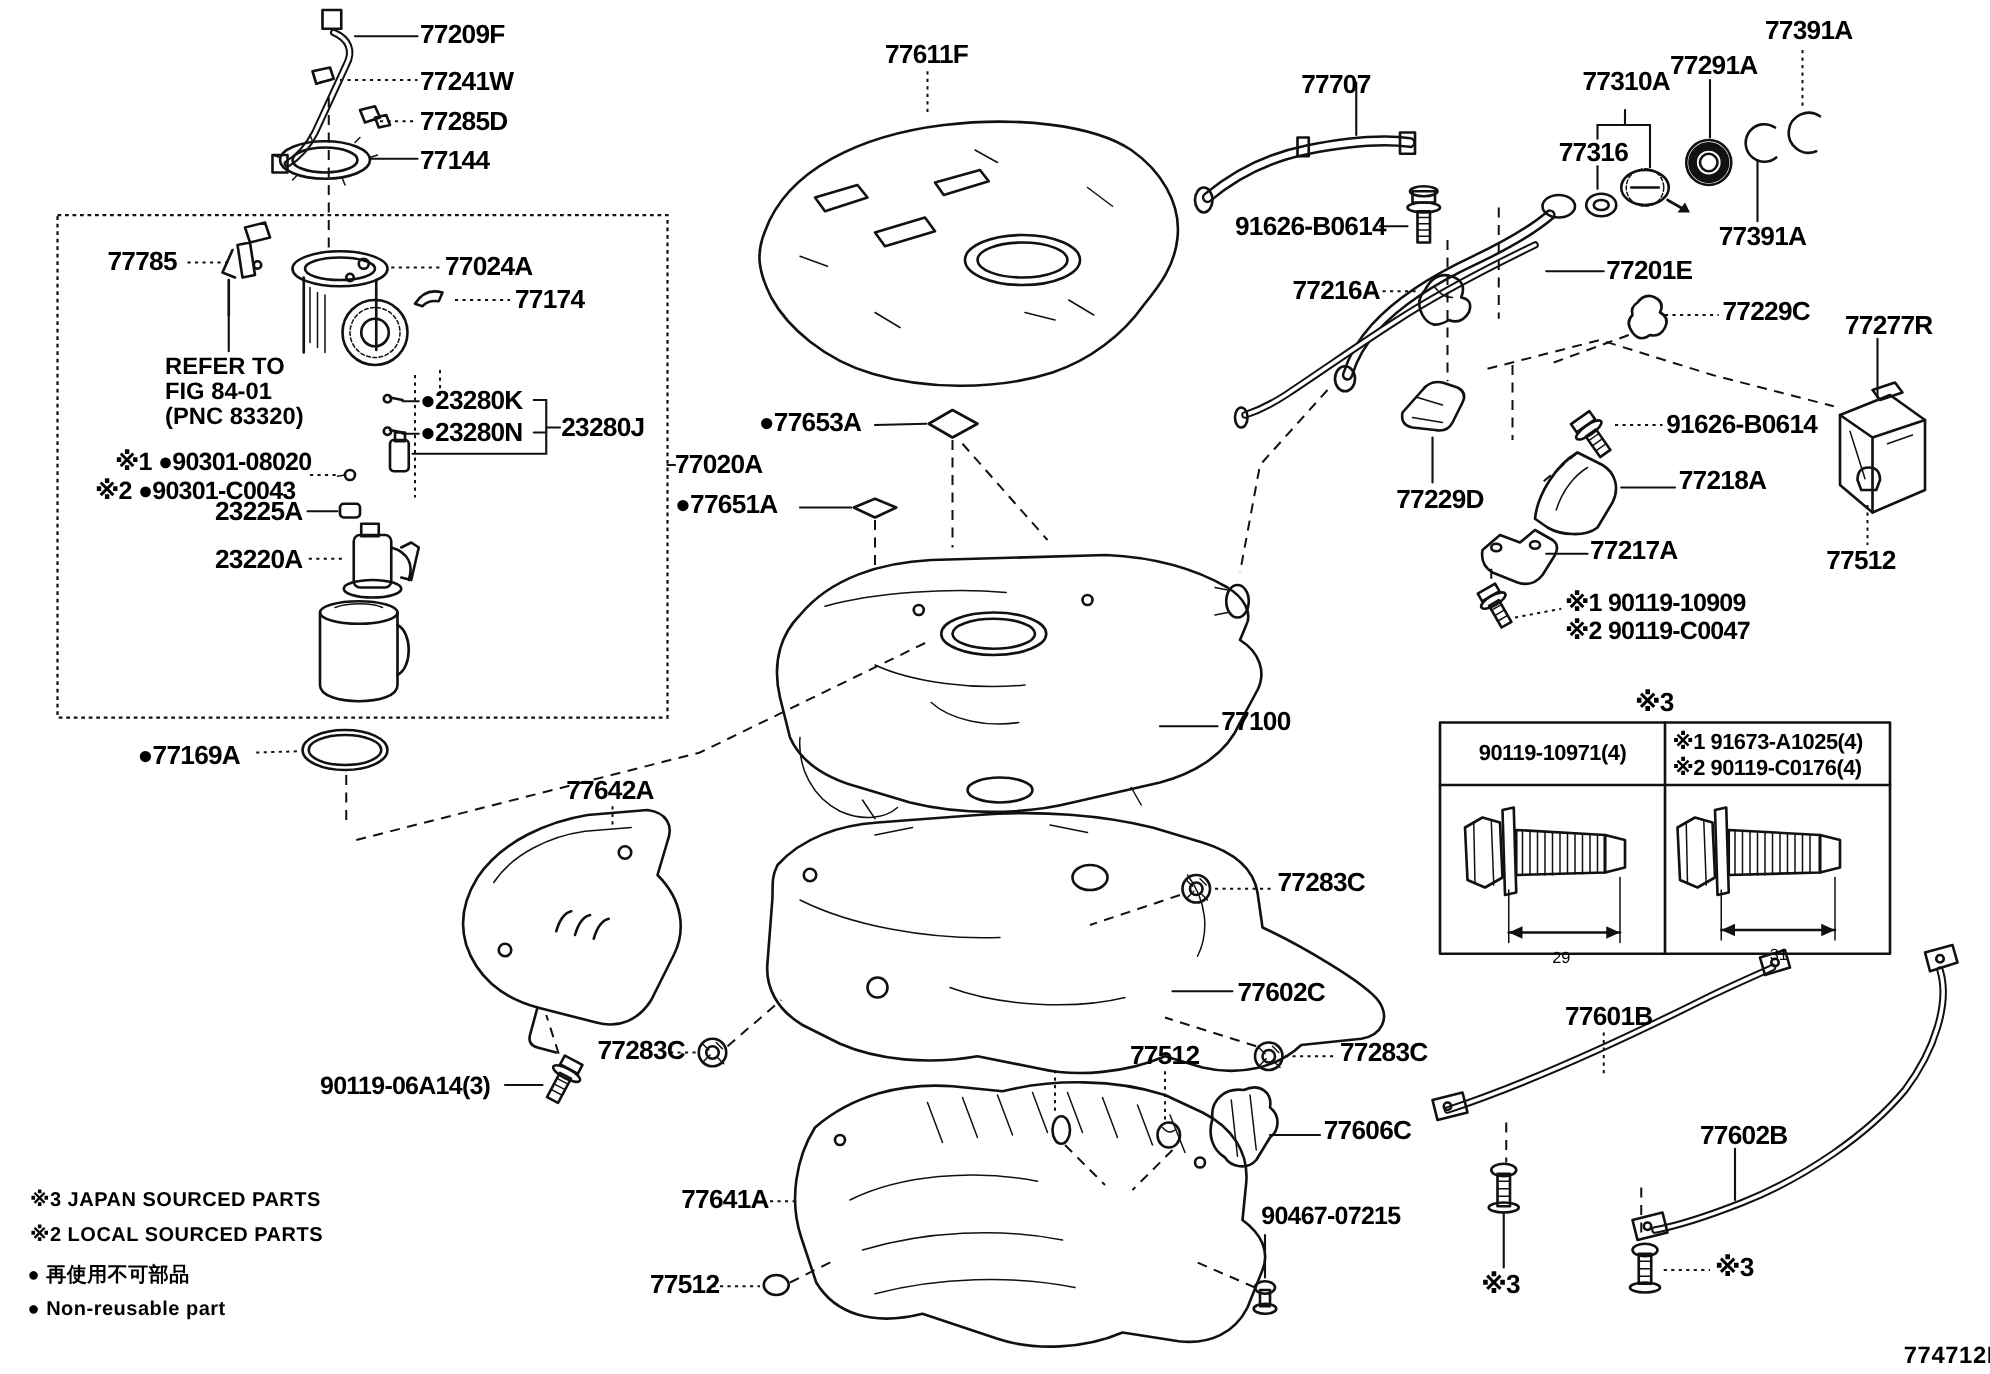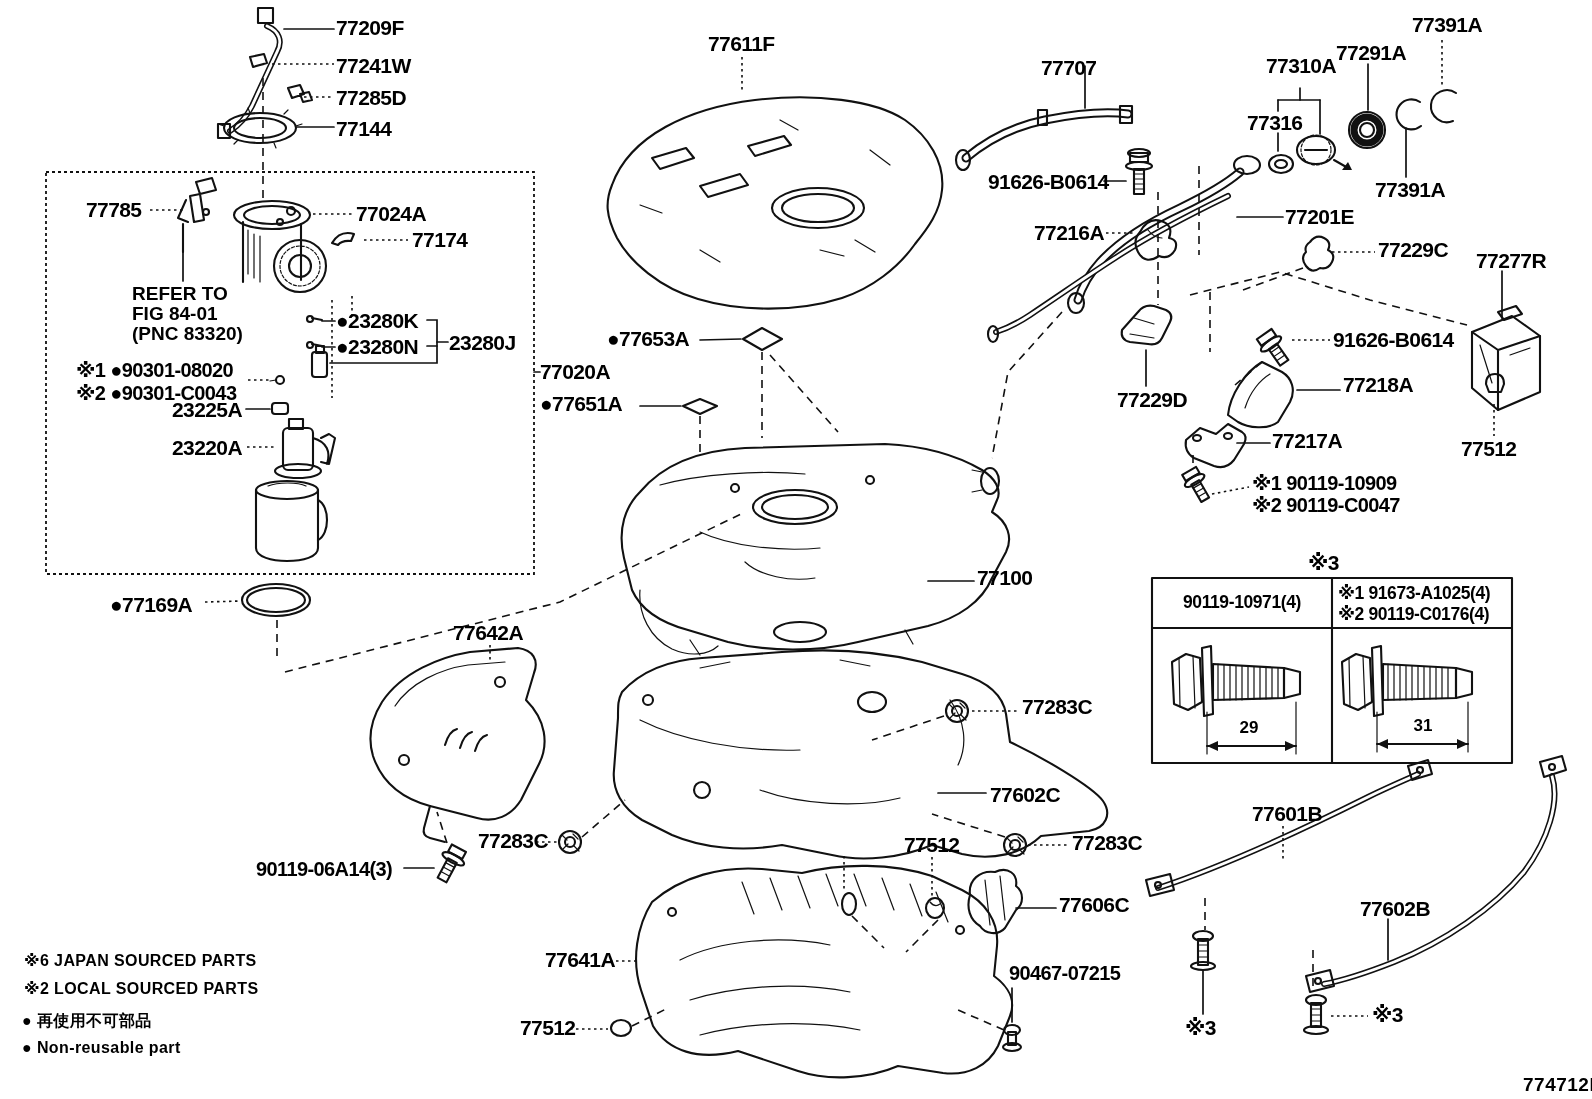--- a/index.html
+++ b/index.html
@@ -5,21 +5,21 @@
   html,body{margin:0;padding:0;background:#fff;}
   #stage{position:relative;width:1592px;height:1099px;background:#ffffff;overflow:hidden;
          font-family:"Liberation Sans","DejaVu Sans",sans-serif;color:#000;}
   #linework{position:absolute;left:0;top:0;width:1592px;height:1099px;}
   .pl{position:absolute;font-weight:bold;font-size:21px;letter-spacing:-0.6px;line-height:1;white-space:nowrap;}
   .pl.sm{font-size:20px;}
   .refblk{font-size:19px;letter-spacing:0;}
   .legend{position:absolute;font-weight:bold;font-size:16px;letter-spacing:0.4px;line-height:1;white-space:nowrap;}
   .tblhdr{position:absolute;font-weight:bold;font-size:17.5px;letter-spacing:-0.4px;line-height:1.18;white-space:nowrap;}
   .ctr{text-align:center;}
-  .dim{position:absolute;font-weight:bold;font-size:17px;line-height:1;}
+  .dim{position:absolute;font-weight:normal;font-size:13px;line-height:1;margin-top:40px;}
   .code{position:absolute;font-weight:bold;font-size:19px;letter-spacing:0.5px;margin-left:23px;}
   
   .ln{stroke:#111;stroke-width:1.7;fill:none;stroke-linecap:round;}
   .pt{stroke:#111;stroke-width:2.1;fill:none;stroke-linecap:round;stroke-linejoin:round;}
   .thin{stroke:#111;stroke-width:1.2;fill:none;stroke-linecap:round;}
   .dash{stroke:#111;stroke-width:1.6;fill:none;stroke-dasharray:8 6;}
   .dot{stroke:#111;stroke-width:1.6;fill:none;stroke-dasharray:2.5 3.5;}
   .boxdash{stroke:#111;stroke-width:1.8;fill:none;stroke-dasharray:3 3;}
   .tubeO{stroke:#111;stroke-width:9;fill:none;stroke-linecap:round;}
   .tubeI{stroke:#fff;stroke-width:5;fill:none;stroke-linecap:round;}
@@ -426,21 +426,21 @@
   <div class="pl" style="left:336px;top:118px">77144</div>
   <div class="pl" style="left:86px;top:199px">77785</div>
   <div class="pl" style="left:356px;top:203px">77024A</div>
   <div class="pl" style="left:412px;top:229px">77174</div>
   <div class="pl refblk" style="left:132px;top:284px">REFER TO</div>
   <div class="pl refblk" style="left:132px;top:304px">FIG 84-01</div>
   <div class="pl refblk" style="left:132px;top:324px">(PNC 83320)</div>
   <div class="pl" style="left:336px;top:310px">●23280K</div>
   <div class="pl" style="left:336px;top:336px">●23280N</div>
   <div class="pl" style="left:449px;top:332px">23280J</div>
-  <div class="pl sm" style="left:76px;top:360px">※1 ●90301-08020</div>
+  <div class="pl sm" style="left:92px;top:360px">※1 ●90301-08020</div>
   <div class="pl sm" style="left:76px;top:383px">※2 ●90301-C0043</div>
   <div class="pl" style="left:172px;top:399px">23225A</div>
   <div class="pl" style="left:172px;top:437px">23220A</div>
   <div class="pl" style="left:110px;top:594px">●77169A</div>
   <div class="pl" style="left:453px;top:622px">77642A</div>
   <div class="pl" style="left:708px;top:33px">77611F</div>
   <div class="pl" style="left:607px;top:328px">●77653A</div>
   <div class="pl" style="left:540px;top:361px">77020A</div>
   <div class="pl" style="left:540px;top:393px">●77651A</div>
   <div class="pl" style="left:1041px;top:57px">77707</div>
@@ -477,20 +477,20 @@
   <div class="pl" style="left:1185px;top:1017px">※3</div>
   <div class="pl" style="left:1372px;top:1004px">※3</div>
 
   <div class="pl" style="left:1308px;top:552px">※3</div>
   <div class="tblhdr ctr" style="left:1158px;top:592px;width:168px">90119-10971(4)</div>
   <div class="tblhdr" style="left:1338px;top:583px">※1 91673-A1025(4)</div>
   <div class="tblhdr" style="left:1338px;top:604px">※2 90119-C0176(4)</div>
   <div class="dim ctr" style="left:1232px;top:719px;width:34px">29</div>
   <div class="dim ctr" style="left:1406px;top:717px;width:34px">31</div>
 
-  <div class="legend" style="left:24px;top:953px">※6 JAPAN SOURCED PARTS</div>
+  <div class="legend" style="left:24px;top:953px">※3 JAPAN SOURCED PARTS</div>
   <div class="legend" style="left:24px;top:981px">※2 LOCAL SOURCED PARTS</div>
   <div class="legend" style="left:22px;top:1013px">● 再使用不可部品</div>
   <div class="legend" style="left:22px;top:1040px">● Non-reusable part</div>
 
   <div class="code" style="left:1500px;top:1074px">774712B</div>
 
 </div>
 
 </body></html>

